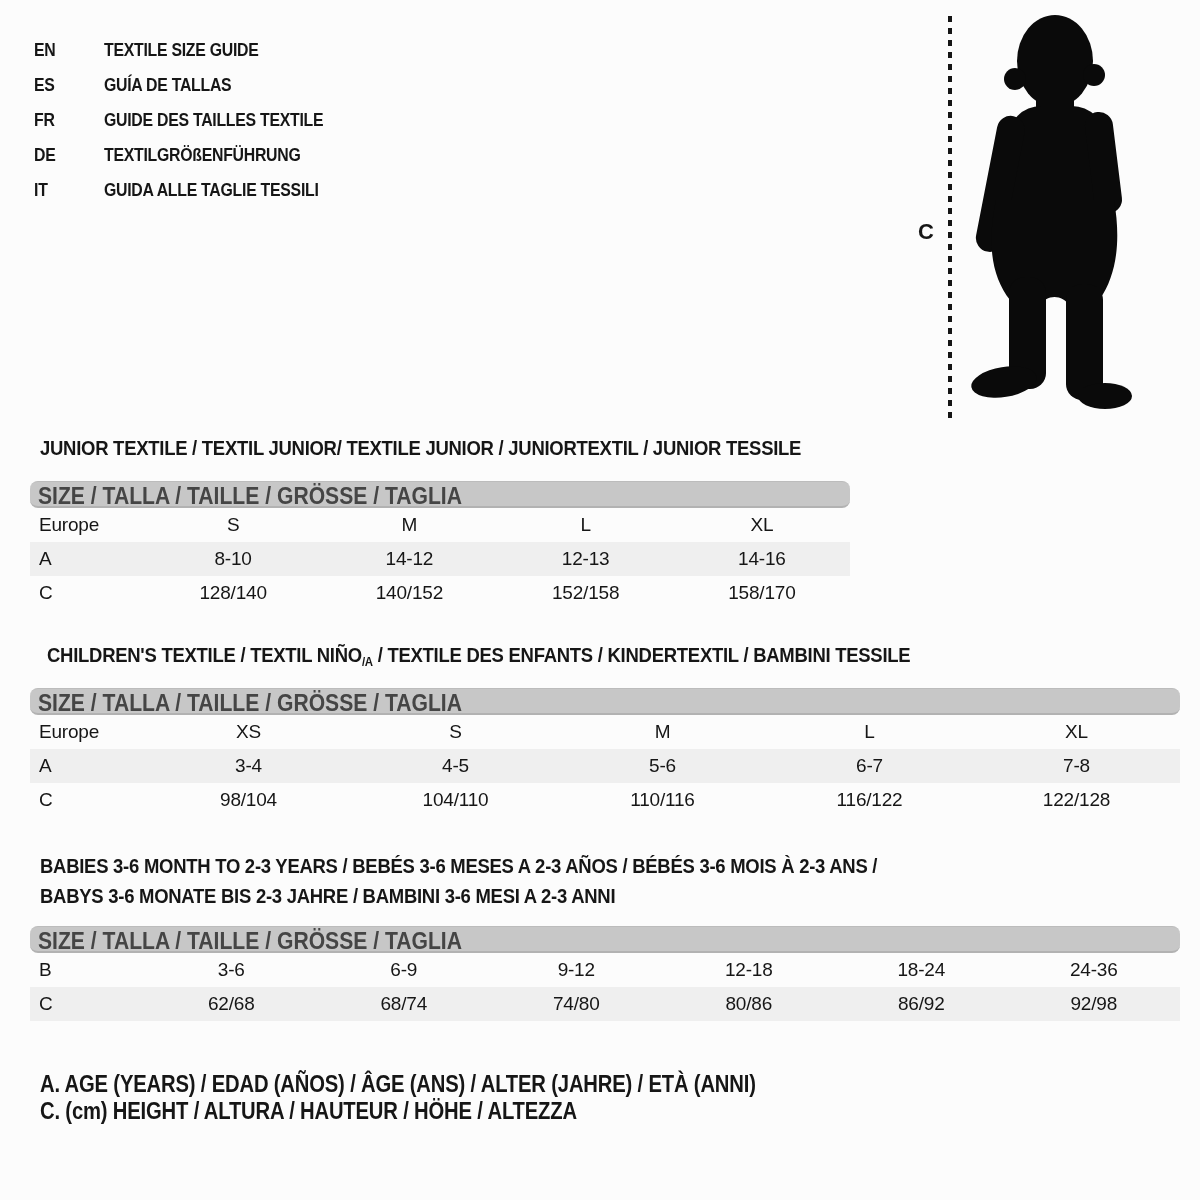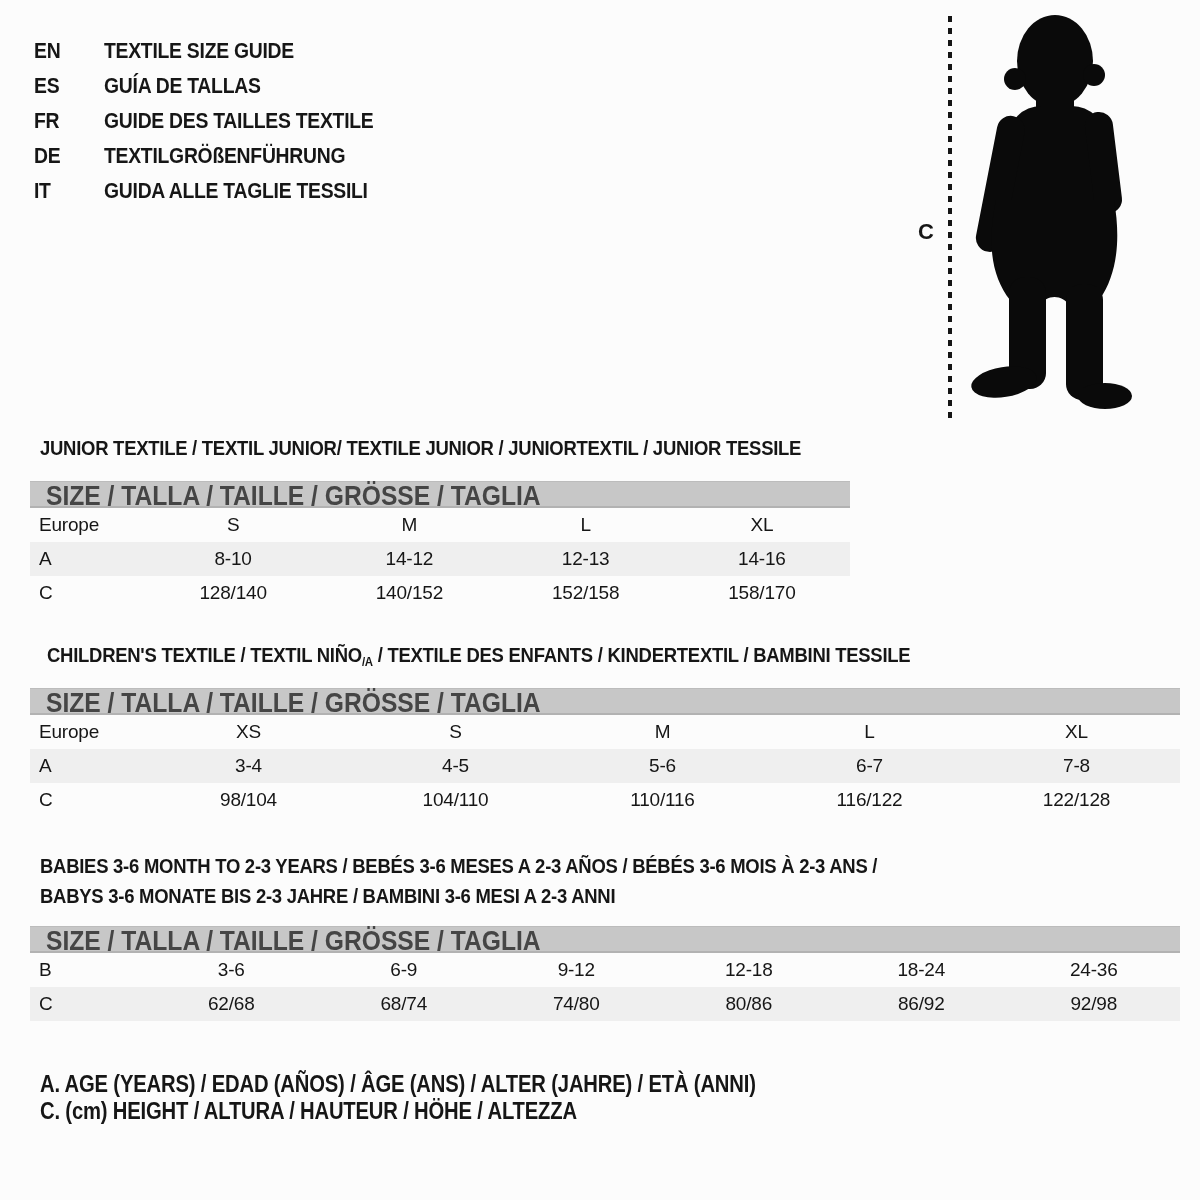--- a/index.html
+++ b/index.html
@@ -7,21 +7,21 @@
     width:1200px;height:1200px;position:relative;overflow:hidden;
     background:#fcfcfc;
     font-family:"Liberation Sans","DejaVu Sans",sans-serif;
     color:#161616;
     -webkit-font-smoothing:antialiased;
   }
   .cond{display:inline-block;transform:scaleX(0.88);transform-origin:left center;white-space:nowrap;}
 
   
   .langs{position:absolute;left:34px;top:33px;}
-  .lang-row{display:flex;height:35px;align-items:center;font-size:22px;font-weight:700;letter-spacing:-0.3px;}
+  .lang-row{display:flex;height:35px;align-items:center;font-size:18px;font-weight:700;letter-spacing:-0.3px;}
   .lang-code{width:70px;flex:0 0 70px;}
   .lang-title{flex:1;}
 
   
   .c-label{position:absolute;left:918px;top:219px;font-size:22px;font-weight:700;}
   .dash-line{
     position:absolute;left:948px;top:16px;width:4px;height:402px;
     background:repeating-linear-gradient(to bottom,#151515 0 6px,transparent 6px 12px);
   }
   .silhouette{position:absolute;left:958px;top:12px;}
@@ -31,21 +31,21 @@
   .sec-title .sub{font-size:13px;vertical-align:-4px;font-weight:700;}
   .two-line{line-height:30px;}
 
   
   .size-table{position:absolute;left:30px;background:transparent;}
   .w-junior{width:820px;}
   .w-wide{width:1150px;}
   .band{
     height:27px;line-height:27px;background:#c7c7c7;
     border-bottom:2px solid #b2b2b2;border-top:1px solid #bcbcbc;
-    font-size:28px;font-weight:700;color:#454545;padding-left:16px;box-sizing:border-box;
+    font-size:24px;font-weight:700;color:#454545;padding-left:8px;box-sizing:border-box;border-radius:8px;
   }
   .trow{display:flex;height:34px;align-items:center;font-size:19px;font-weight:400;letter-spacing:-0.2px;}
   .trow.alt{background:#efefef;}
   .tlbl{width:115px;flex:0 0 115px;padding-left:9px;box-sizing:border-box;}
   .tcell{flex:1;text-align:center;}
 
   
   .legend{position:absolute;left:40px;top:1071px;}
   .legend-line{height:27px;line-height:27px;font-size:23px;font-weight:700;letter-spacing:-0.2px;white-space:nowrap;}
 </style>

